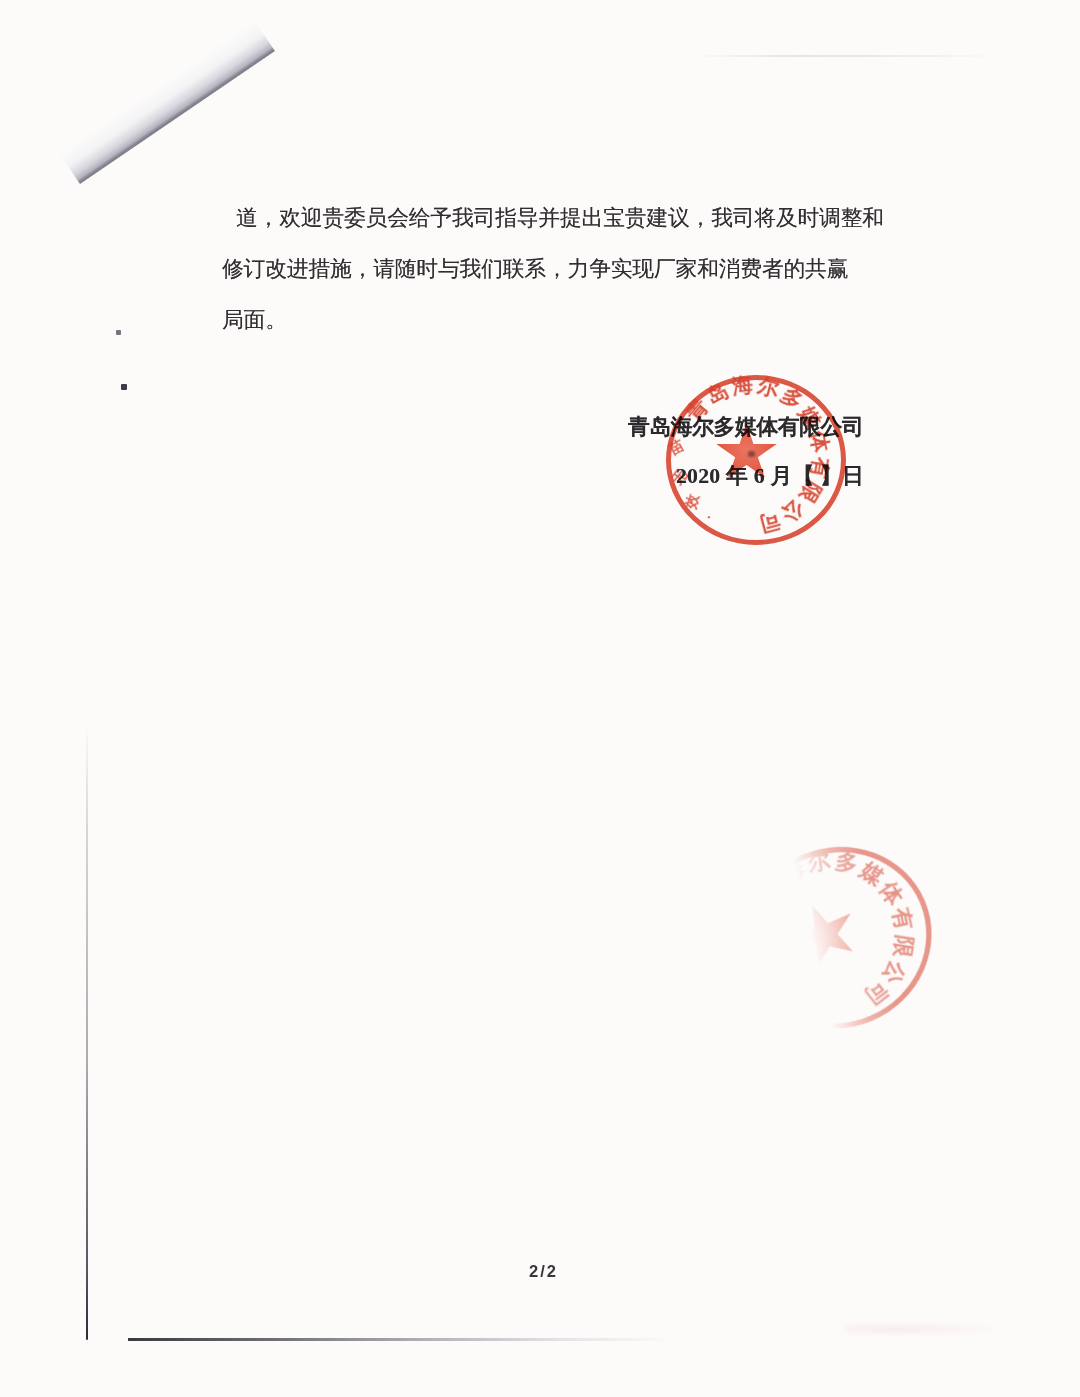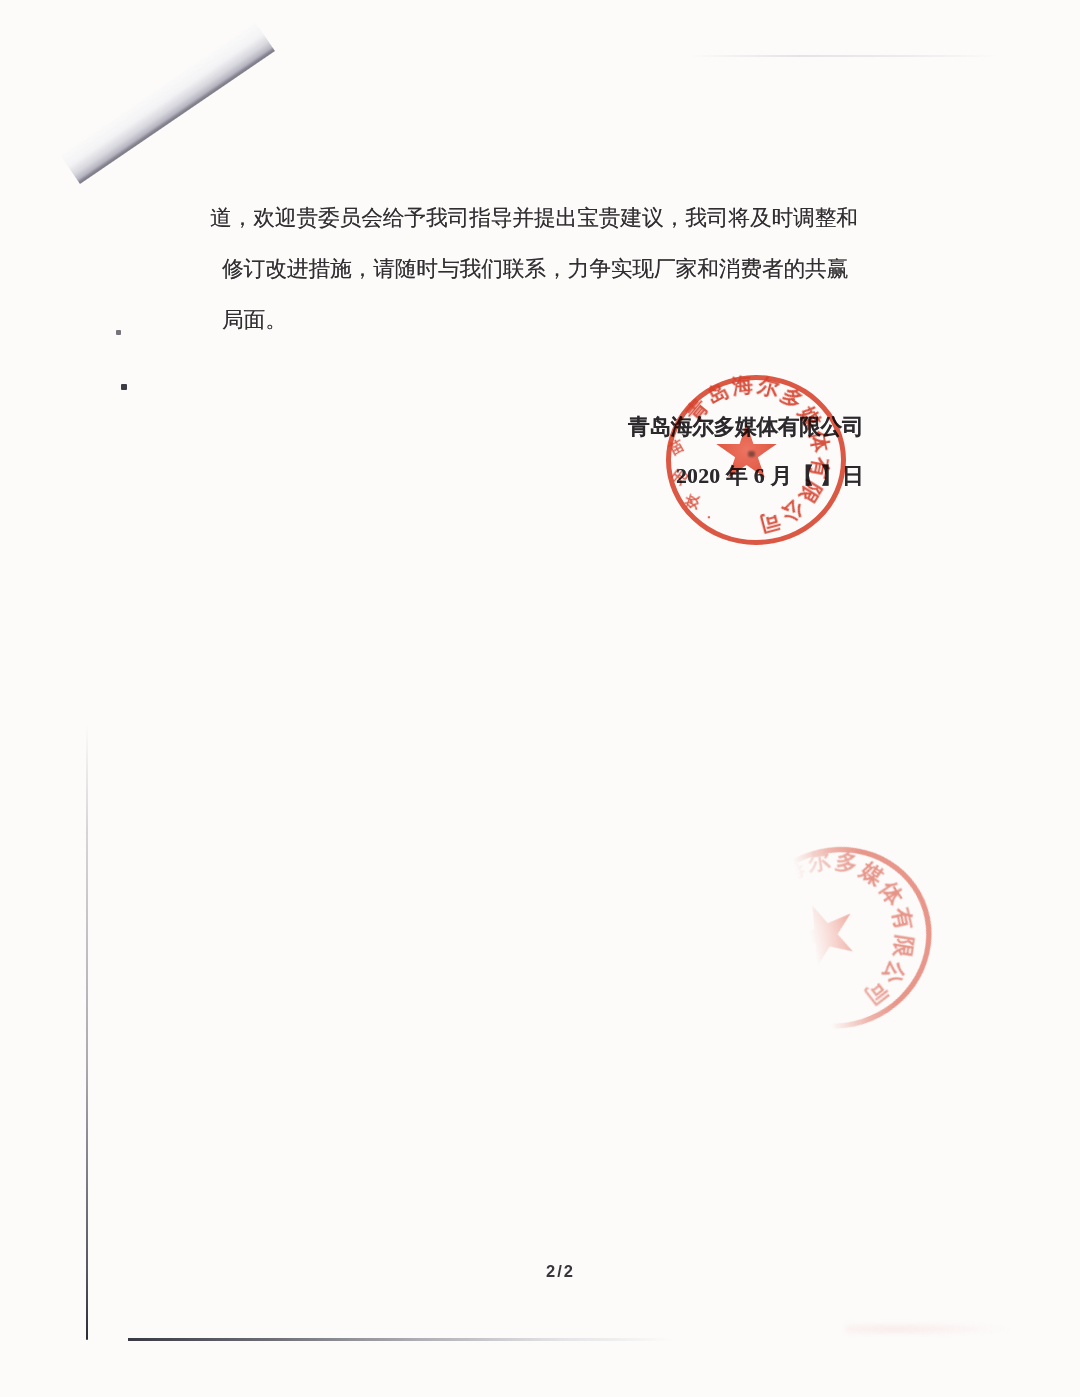--- a/index.html
+++ b/index.html
@@ -12,21 +12,21 @@
   
   .tline{
     position:absolute;color:#302e30;font-size:21.8px;line-height:30px;
     letter-spacing:-0.2px;white-space:nowrap;
     text-shadow:0 0 0.6px rgba(48,46,48,0.55);
   }
   .sig{font-weight:600;color:#2b292c;}
   .pagenum{
     position:absolute;left:529px;top:1262px;color:#38363a;
     font-family:"Liberation Sans","DejaVu Sans",sans-serif;
-    font-size:16.5px;font-weight:bold;letter-spacing:2px;margin-left:17px;
+    font-size:16.5px;font-weight:bold;letter-spacing:2px;
   }
   
   .stamp{
     position:absolute;width:200px;height:200px;
     mix-blend-mode:multiply;pointer-events:none;
   }
   .stamp .ring{
     position:absolute;left:15px;top:20px;width:170px;height:160px;
     border:5px solid #dc4b36;border-radius:50%;
     filter:blur(0.7px);opacity:0.92;
@@ -103,21 +103,21 @@
 <div class="page">
 
   <div class="fold"></div>
   <div class="edge-left"></div>
   <div class="edge-bottom"></div>
   <div class="edge-top-right"></div>
   <div class="speck1"></div>
   <div class="speck2"></div>
   <div class="smudge-pink"></div>
 
-  <div class="tline" style="left:210px;top:203px;">道，欢迎贵委员会给予我司指导并提出宝贵建议，我司将及时调整和</div>
+  <div class="tline" style="left:236px;top:203px;">道，欢迎贵委员会给予我司指导并提出宝贵建议，我司将及时调整和</div>
   <div class="tline" style="left:222px;top:254px;">修订改进措施，请随时与我们联系，力争实现厂家和消费者的共赢</div>
   <div class="tline" style="left:222px;top:305px;text-align:center;">局面。</div>
 
   <div class="tline sig" style="left:628px;top:412px;letter-spacing:-0.4px;">青岛海尔多媒体有限公司</div>
   <div class="tline sig" style="left:676px;top:461px;letter-spacing:0.2px;">2020 年 6 月【 】日</div>
 
   <div class="stamp" id="stamp-main">
     <div class="ring"></div>
     <div class="star"></div>
     <div class="center-mark"></div>

